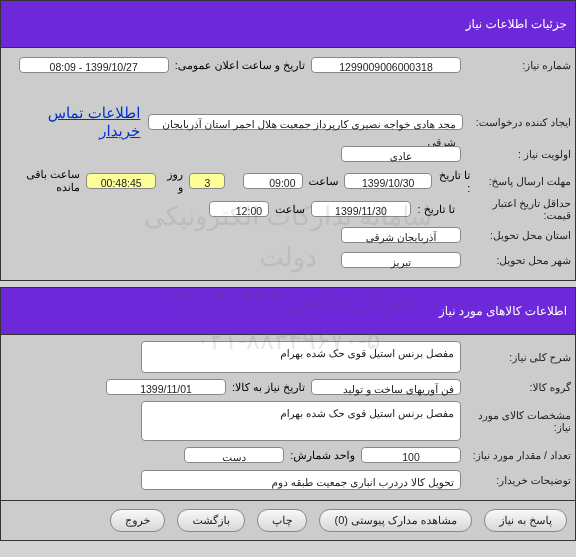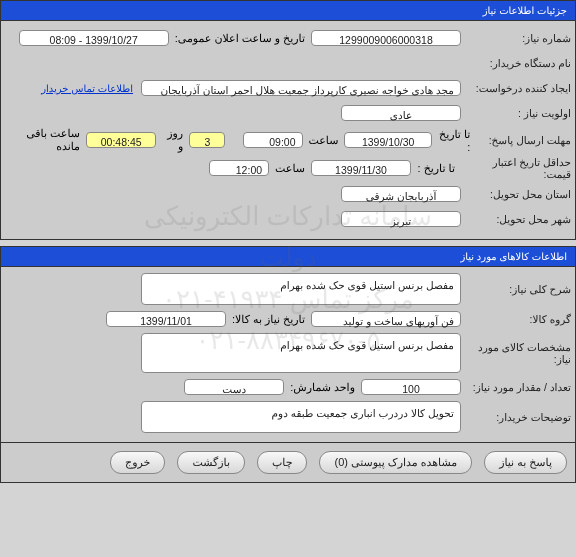--- a/index.html
+++ b/index.html
@@ -19,24 +19,24 @@
   left: 50%;
   transform: translate(-50%, -50%);
   font-size: 26px;
   color: rgba(100,100,100,0.15);
   text-align: center;
   pointer-events: none;
   z-index: 5;
   line-height: 1.6;
 }
 .section-header {
-  background: #1d4ed8;
+  background: #6d28d9;
   color: #fff;
-  padding: 4px 8px;
-  font-size: 10px;
+  padding: 16px 8px;
+  font-size: 12px;
   border: 1px solid #333;
 }
 .section-body {
   background: #ccc;
   padding: 6px 4px;
   border-right: 1px solid #333;
   border-left: 1px solid #333;
   border-bottom: 1px solid #333;
   position: relative;
 }
@@ -69,21 +69,21 @@
 .w-100 { width: 100px; }
 .w-80  { width: 80px; }
 .w-60  { width: 60px; padding-left: 32px; }
 .w-40  { width: 40px; }
 .w-320 { width: 320px; }
 .yellow-box { background: #ffff99; }
 .link-text {
   color: #0033cc;
   text-decoration: underline;
   cursor: pointer;
-  font-size: 10px;
+  font-size: 15px;
   margin-right: 8px;
 }
 .button-bar {
   display: flex;
   justify-content: flex-start;
   gap: 12px;
   padding: 8px;
   background: #ccc;
   border-right: 1px solid #333;
   border-left: 1px solid #333;
@@ -113,21 +113,20 @@
 <div class="section-body">
 
   <div class="row">
     <span class="label">شماره نیاز:</span>
     <span class="input-box w-150">1299009006000318</span>
     <span class="label-inline">تاریخ و ساعت اعلان عمومی:</span>
     <span class="input-box w-150">1399/10/27 - 08:09</span>
   </div>
 
   <div class="row">
-    <span class="label">نام دستگاه خریدار:</span>
   </div>
 
   <div class="row">
     <span class="label">ایجاد کننده درخواست:</span>
     <span class="input-box w-320" style="text-align:right">مجد هادی خواجه نصیری کارپرداز جمعیت هلال احمر استان آذربایجان شرقی</span>
     <span class="link-text">اطلاعات تماس خریدار</span>
   </div>
 
   <div class="row">
     <span class="label">اولویت نیاز :</span>
@@ -191,21 +190,21 @@
 
   <div class="row">
     <span class="label">تعداد / مقدار مورد نیاز:</span>
     <span class="input-box w-100">100</span>
     <span class="label-inline">واحد شمارش:</span>
     <span class="input-box w-100">دست</span>
   </div>
 
   <div class="row">
     <span class="label">توضیحات خریدار:</span>
-    <span class="input-box w-320" style="height:32px;text-align:right;padding-top:2px">تحویل کالا دردرب انباری جمعیت طبقه دوم</span>
+    <span class="input-box w-320" style="height:20px;text-align:right;padding-top:2px">تحویل کالا دردرب انباری جمعیت طبقه دوم</span>
   </div>
 
 </div>
 
 <div class="button-bar">
   <button class="btn">پاسخ به نیاز</button>
   <button class="btn">مشاهده مدارک پیوستی (0)</button>
   <button class="btn">چاپ</button>
   <button class="btn">بازگشت</button>
   <button class="btn">خروج</button>

